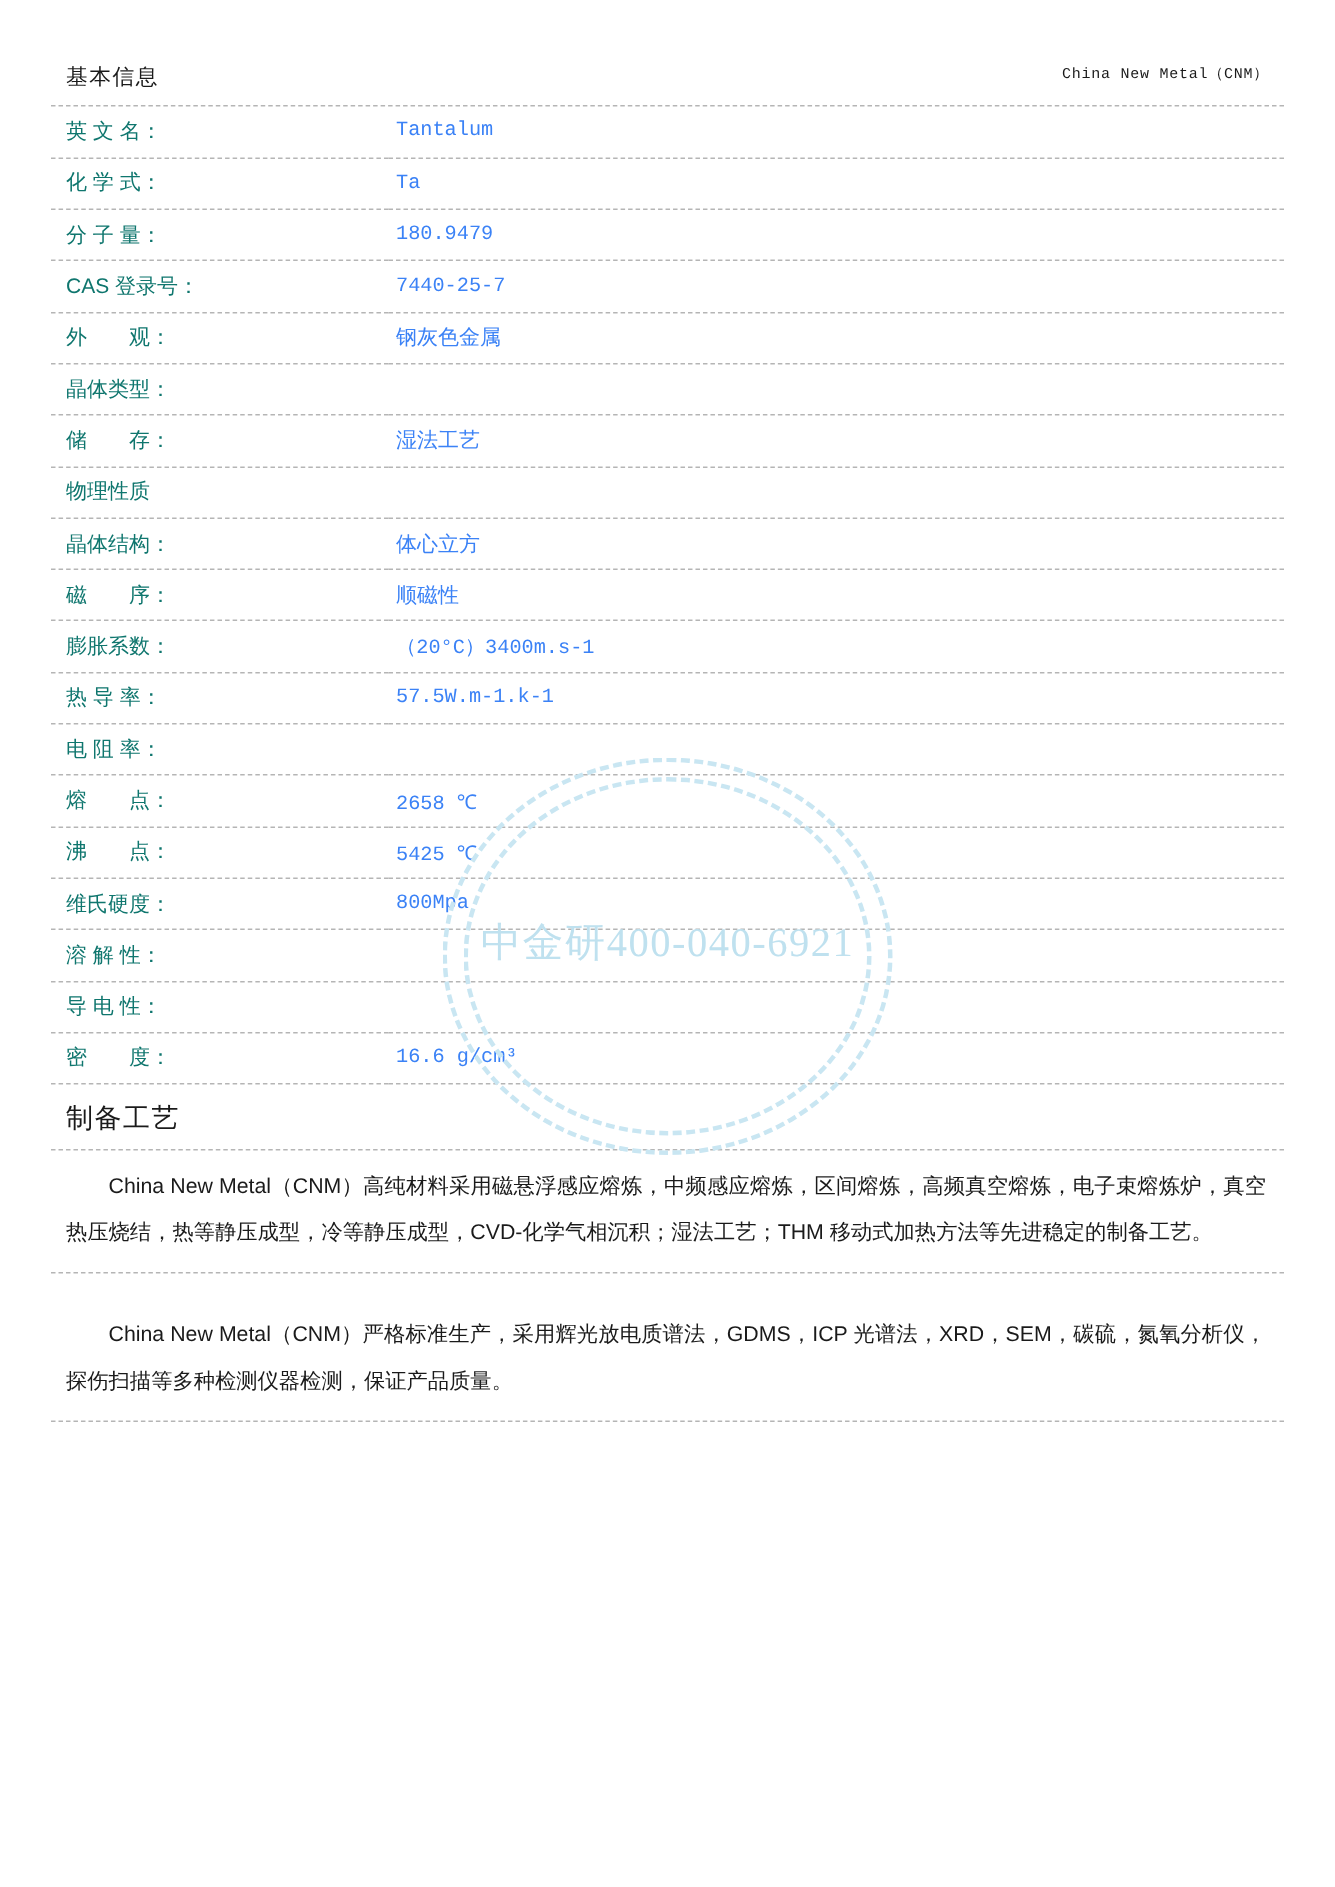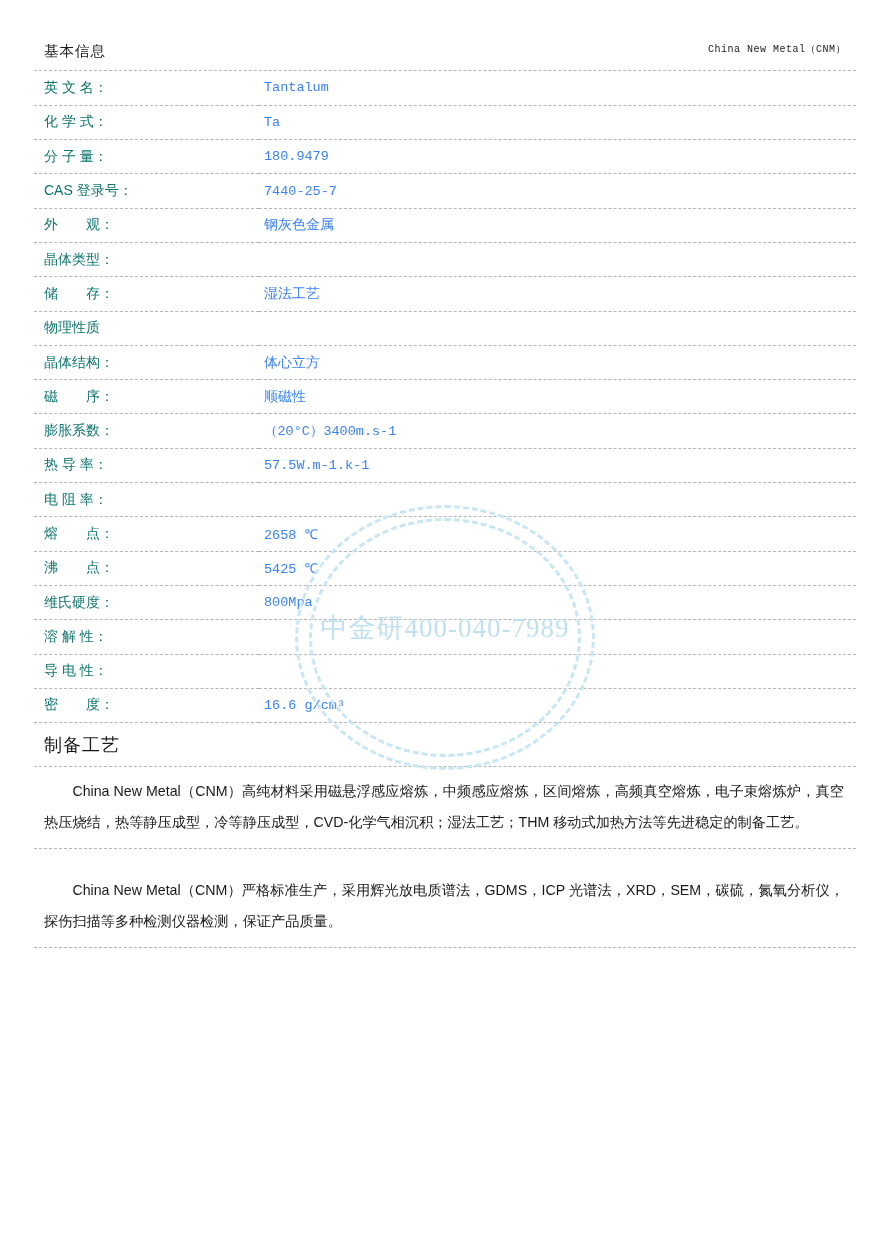--- a/index.html
+++ b/index.html
@@ -143,21 +143,21 @@
   }
 </style>
 </head>
 <body>
 
 <div class="page">
 
   <div class="watermark">
     <div class="ring outer"></div>
     <div class="ring inner"></div>
-    <div class="wm-text">中金研400-040-7989</div>
+    <div class="wm-text">中金研400-040-6921</div>
   </div>
 
   <div class="doc-header">
     <div class="left-title">基本信息</div>
     <div class="right-brand">China New Metal（CNM）</div>
   </div>
 
   <table class="prop-table">
     <tbody>
       <tr>

